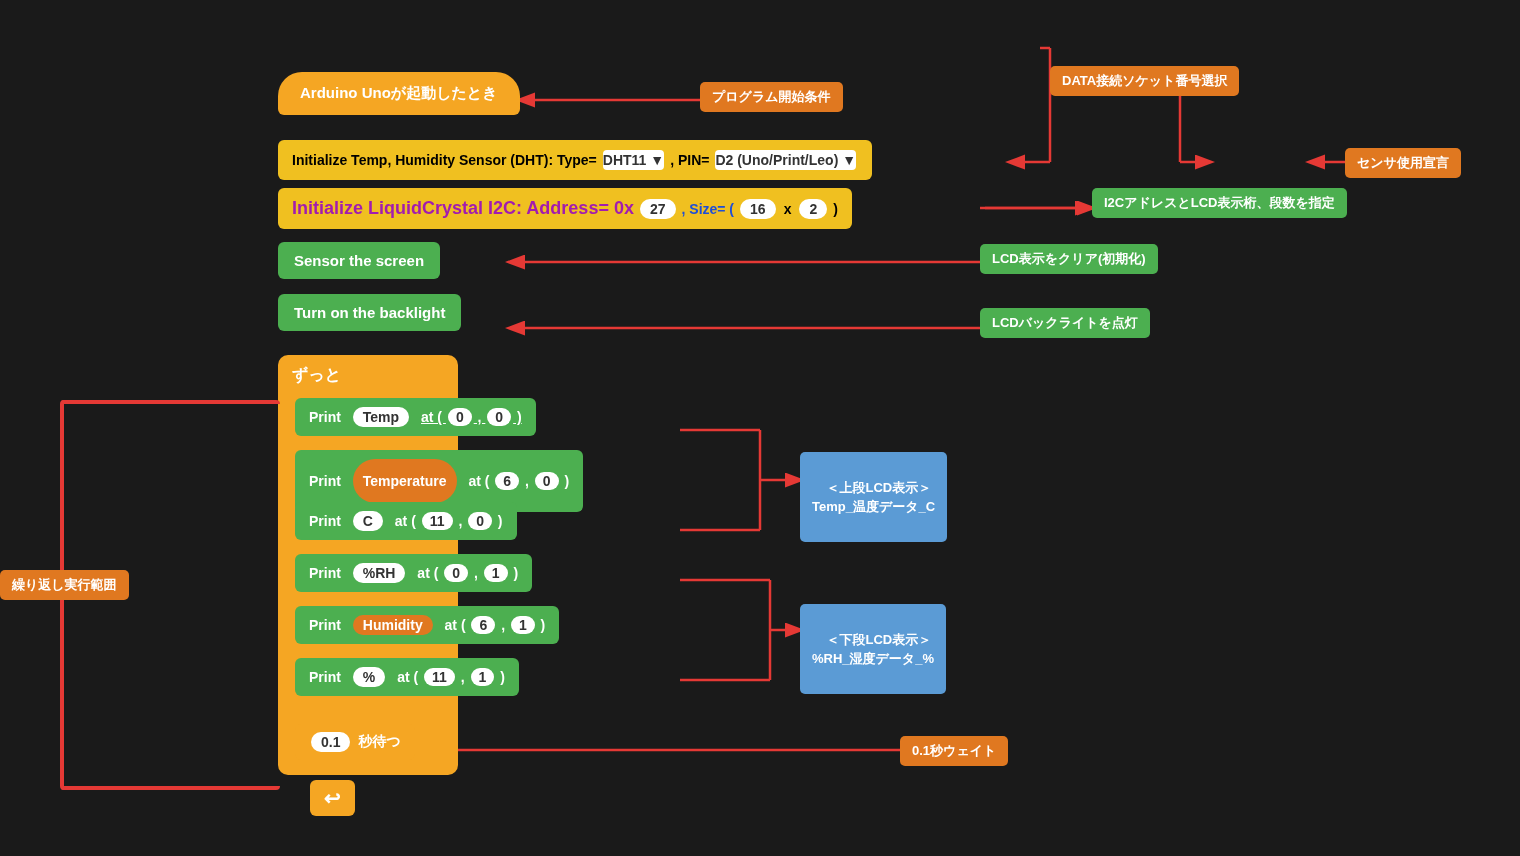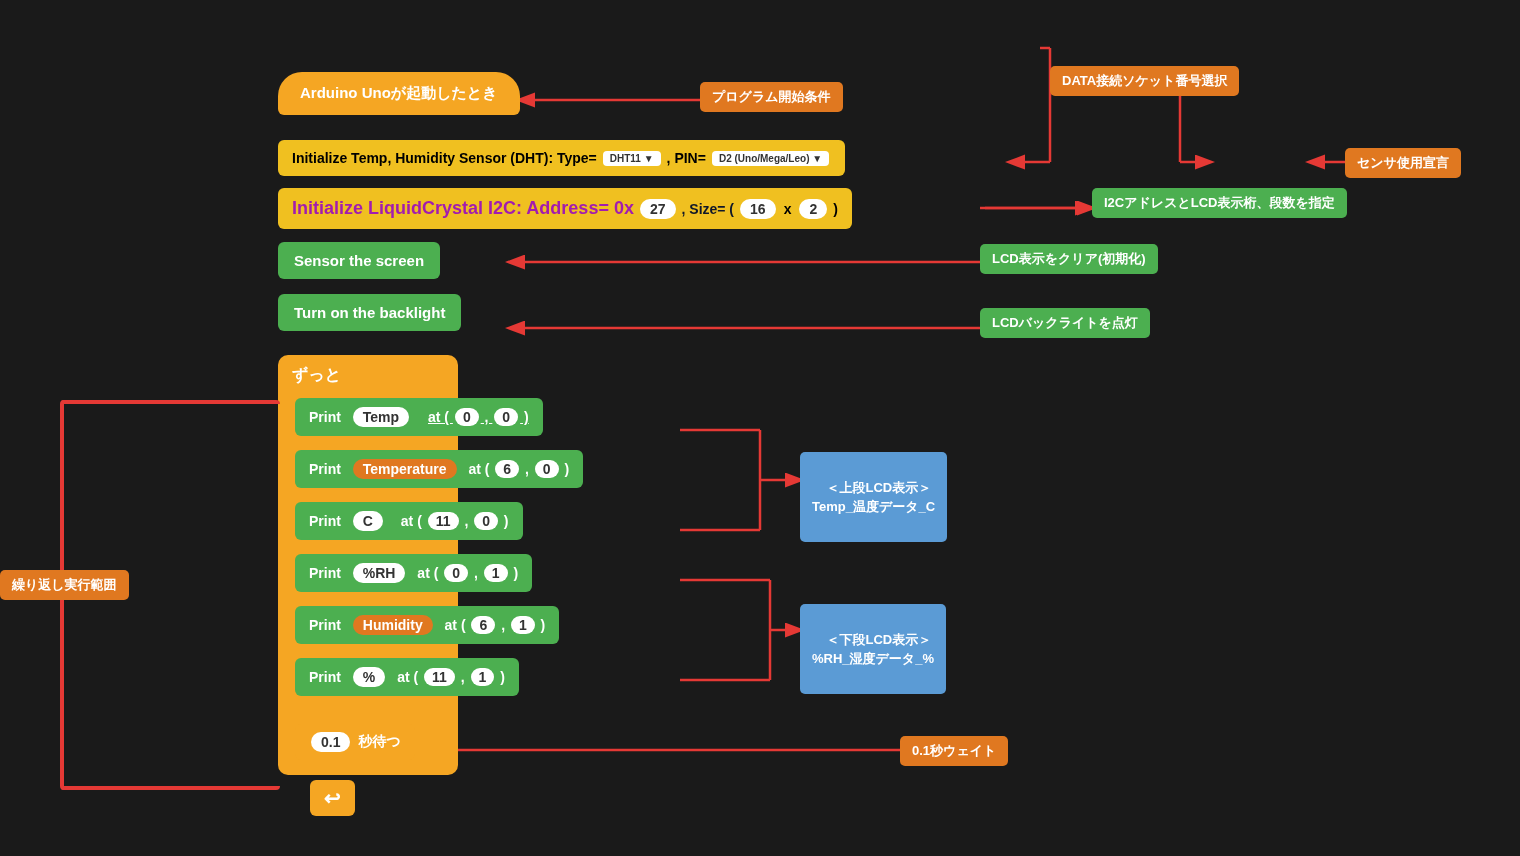--- a/index.html
+++ b/index.html
@@ -63,22 +63,22 @@
     }
     .oval-white { background: #fff; color: #333; }
 
     
     .dropdown {
       display: inline-flex;
       align-items: center;
       background: #fff;
       color: #333;
       border-radius: 4px;
-      padding: 2px 7px;
-      font-size: 10px;
+      padding: 2px 0;
+      font-size: 14px;
       font-weight: 600;
       margin: 0 2px;
     }
 
     
     svg.arrows {
       position: absolute;
       top: 0;
       left: 0;
       width: 1520px;
@@ -193,31 +193,31 @@
 
 
   <div class="annotation ann-orange" style="left:1050px; top:66px;">
     <span>DATA接続ソケット番号選択</span>
   </div>
 
   <div class="block block-yellow" style="left:278px; top:140px; display:flex; align-items:center; gap:4px; border-radius:6px; padding:10px 14px;">
     <span style="font-size:14px; color:#000; font-weight:600;">Initialize Temp, Humidity Sensor (DHT): Type=</span>
     <span class="dropdown">DHT11 ▼</span>
     <span style="font-size:14px; color:#000; font-weight:600;">, PIN=</span>
-    <span class="dropdown">D2 (Uno/Mega/Leo) ▼</span>
+    <span class="dropdown">D2 (Uno/Print/Leo) ▼</span>
   </div>
 
   <div class="annotation ann-orange" style="left:1345px; top:148px;">
     <span>センサ使用宣言</span>
   </div>
 
   <div class="block block-yellow" style="left:278px; top:188px; display:flex; align-items:center; gap:4px; border-radius:6px; padding:10px 14px;">
     <span style="font-size:18px; color:#a21caf; font-weight:600;">Initialize LiquidCrystal I2C: Address= 0x</span>
     <span class="oval oval-white">27</span>
-    <span style="font-size:14px; color:#0f172a; font-weight:600;">, Size= (</span>
+    <span style="font-size:14px; color:#1d4ed8; font-weight:600;">, Size= (</span>
     <span class="oval oval-white">16</span>
     <span style="font-size:14px; color:#000; font-weight:600; margin:0 2px;">x</span>
     <span class="oval oval-white">2</span>
     <span style="font-size:14px; color:#000; font-weight:600;">)</span>
   </div>
 
   <div class="annotation ann-green" style="left:1092px; top:188px;">
     <span>I2CアドレスとLCD表示桁、段数を指定</span>
   </div>
 
@@ -243,39 +243,39 @@
 
   <div style="position:absolute; left:60px; top:400px; width:220px; height:390px; border-left:4px solid #e53935; border-top:4px solid #e53935; border-bottom:4px solid #e53935; border-radius:4px;"></div>
 
   <div class="annotation ann-orange" style="left:0px; top:570px;">
     <span>繰り返し実行範囲</span>
   </div>
 
   <div class="inner-block" style="left:295px; top:398px;">
     <span style="margin-right:6px;">Print</span>
     <span class="oval oval-white">Temp</span>
-    <span style="margin-left:13px;text-decoration:underline;">at (
+    <span style="margin-left:6px;text-decoration:underline;">at (
       <span class="oval oval-white" style="display:inline-flex;padding:1px 8px;">0</span> ,
       <span class="oval oval-white" style="display:inline-flex;padding:1px 8px;">0</span> )
     </span>
   </div>
 
   <div class="inner-block" style="left:295px; top:450px;">
     <span style="margin-right:6px;">Print</span>
-    <span class="oval" style="background:#e07820; color:#fff; padding:2px 10px;">Temperature</span>
+    <span class="oval" style="background:#e07820; color:#fff; padding:14px 10px;">Temperature</span>
     <span style="margin-left:6px;">at (
       <span class="oval oval-white" style="display:inline-flex;padding:1px 8px;">6</span> ,
       <span class="oval oval-white" style="display:inline-flex;padding:1px 8px;">0</span> )
     </span>
   </div>
 
   <div class="inner-block" style="left:295px; top:502px;">
     <span style="margin-right:6px;">Print</span>
     <span class="oval oval-white">C</span>
-    <span style="margin-left:12px;">at (
+    <span style="margin-left:6px;">at (
       <span class="oval oval-white" style="display:inline-flex;padding:1px 8px;">11</span> ,
       <span class="oval oval-white" style="display:inline-flex;padding:1px 8px;">0</span> )
     </span>
   </div>
 
   <div class="inner-block" style="left:295px; top:554px;">
     <span style="margin-right:6px;">Print</span>
     <span class="oval oval-white">%RH</span>
     <span style="margin-left:6px;">at (
       <span class="oval oval-white" style="display:inline-flex;padding:1px 8px;">0</span> ,

